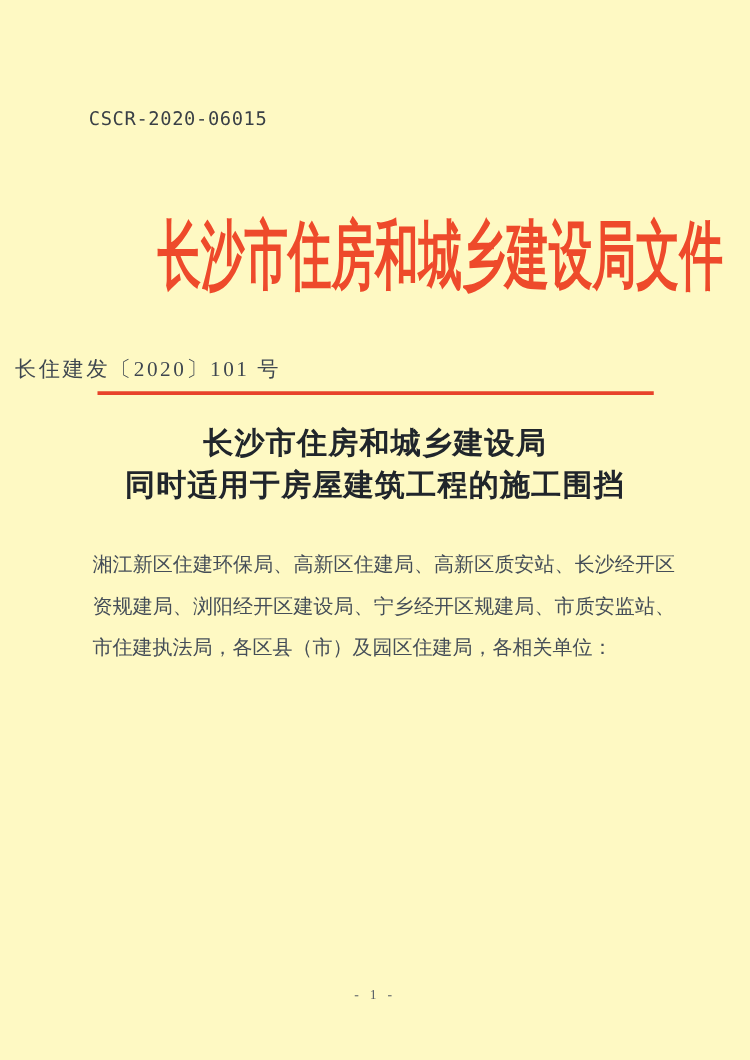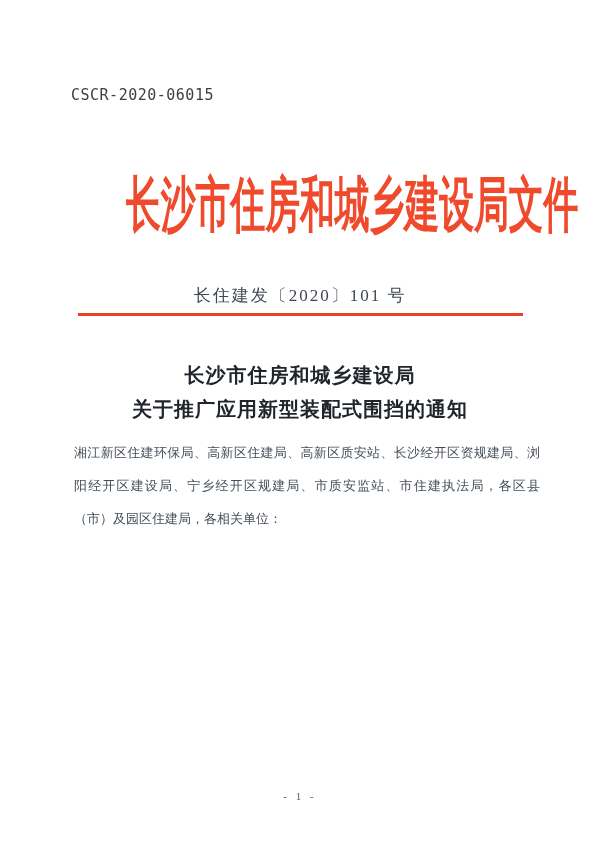--- a/index.html
+++ b/index.html
@@ -6,21 +6,21 @@
     margin: 0;
     padding: 0;
     background: #e9e9e7;
     font-family: "Liberation Serif", "DejaVu Serif", serif;
   }
   .page {
     position: relative;
     width: 600px;
     height: 848px;
     margin: 0 auto;
-    background: #ffffff;
+    background: #fef9c3;
     overflow: hidden;
     box-shadow: 0 0 4px rgba(0,0,0,0.15);
   }
   .doc-code {
     position: absolute;
     left: 71px;
     top: 86px;
     font-family: "DejaVu Sans Mono", "Liberation Mono", monospace;
     font-size: 15px;
     letter-spacing: 0.5px;
@@ -36,54 +36,53 @@
     font-weight: bold;
     font-size: 60px;
     line-height: 62px;
     white-space: nowrap;
     color: var(--header-red, #ee4a2b);
     transform: scaleX(0.58);
     transform-origin: center top;
   }
   .doc-number {
     position: absolute;
-    left: 0;
+    left: 12px;
     right: 0;
     top: 284px;
-    text-align: center;
     font-size: 17px;
     letter-spacing: 2px;
     color: #3f4750;
   }
   .red-rule {
     position: absolute;
     left: 78px;
     top: 313px;
     width: 445px;
     height: 3px;
     background: var(--rule-red, #e8432a);
   }
   .doc-title {
     position: absolute;
     left: 0;
     right: 0;
-    top: 358px;
+    top: 338px;
     text-align: center;
     font-weight: bold;
-    font-size: 20px;
+    font-size: 24px;
     line-height: 34px;
     letter-spacing: 1px;
     color: #20252b;
   }
   .body-text {
     position: absolute;
     left: 74px;
     top: 436px;
     width: 466px;
-    font-size: 13px;
+    font-size: 16px;
     line-height: 33.2px;
     text-align: justify;
     text-justify: inter-character;
     color: #454e58;
   }
   .body-text p {
     margin: 0;
     padding: 0;
   }
   .body-text p.indent {
@@ -108,21 +107,21 @@
   <div class="doc-code">CSCR-2020-06015</div>
 
   <div class="red-header">长沙市住房和城乡建设局文件</div>
 
   <div class="doc-number">长住建发〔2020〕101 号</div>
 
   <div class="red-rule"></div>
 
   <div class="doc-title">
     <div>长沙市住房和城乡建设局</div>
-    <div>关于推广应用新型装配式围挡的通知</div>
+    <div>同时适用于房屋建筑工程的施工围挡</div>
   </div>
 
   <div class="body-text">
     <p>湘江新区住建环保局、高新区住建局、高新区质安站、长沙经开区资规建局、浏阳经开区建设局、宁乡经开区规建局、市质安监站、市住建执法局，各区县（市）及园区住建局，各相关单位：</p>
   </div>
 
   <div class="page-number">- 1 -</div>
 
 </div>
 

